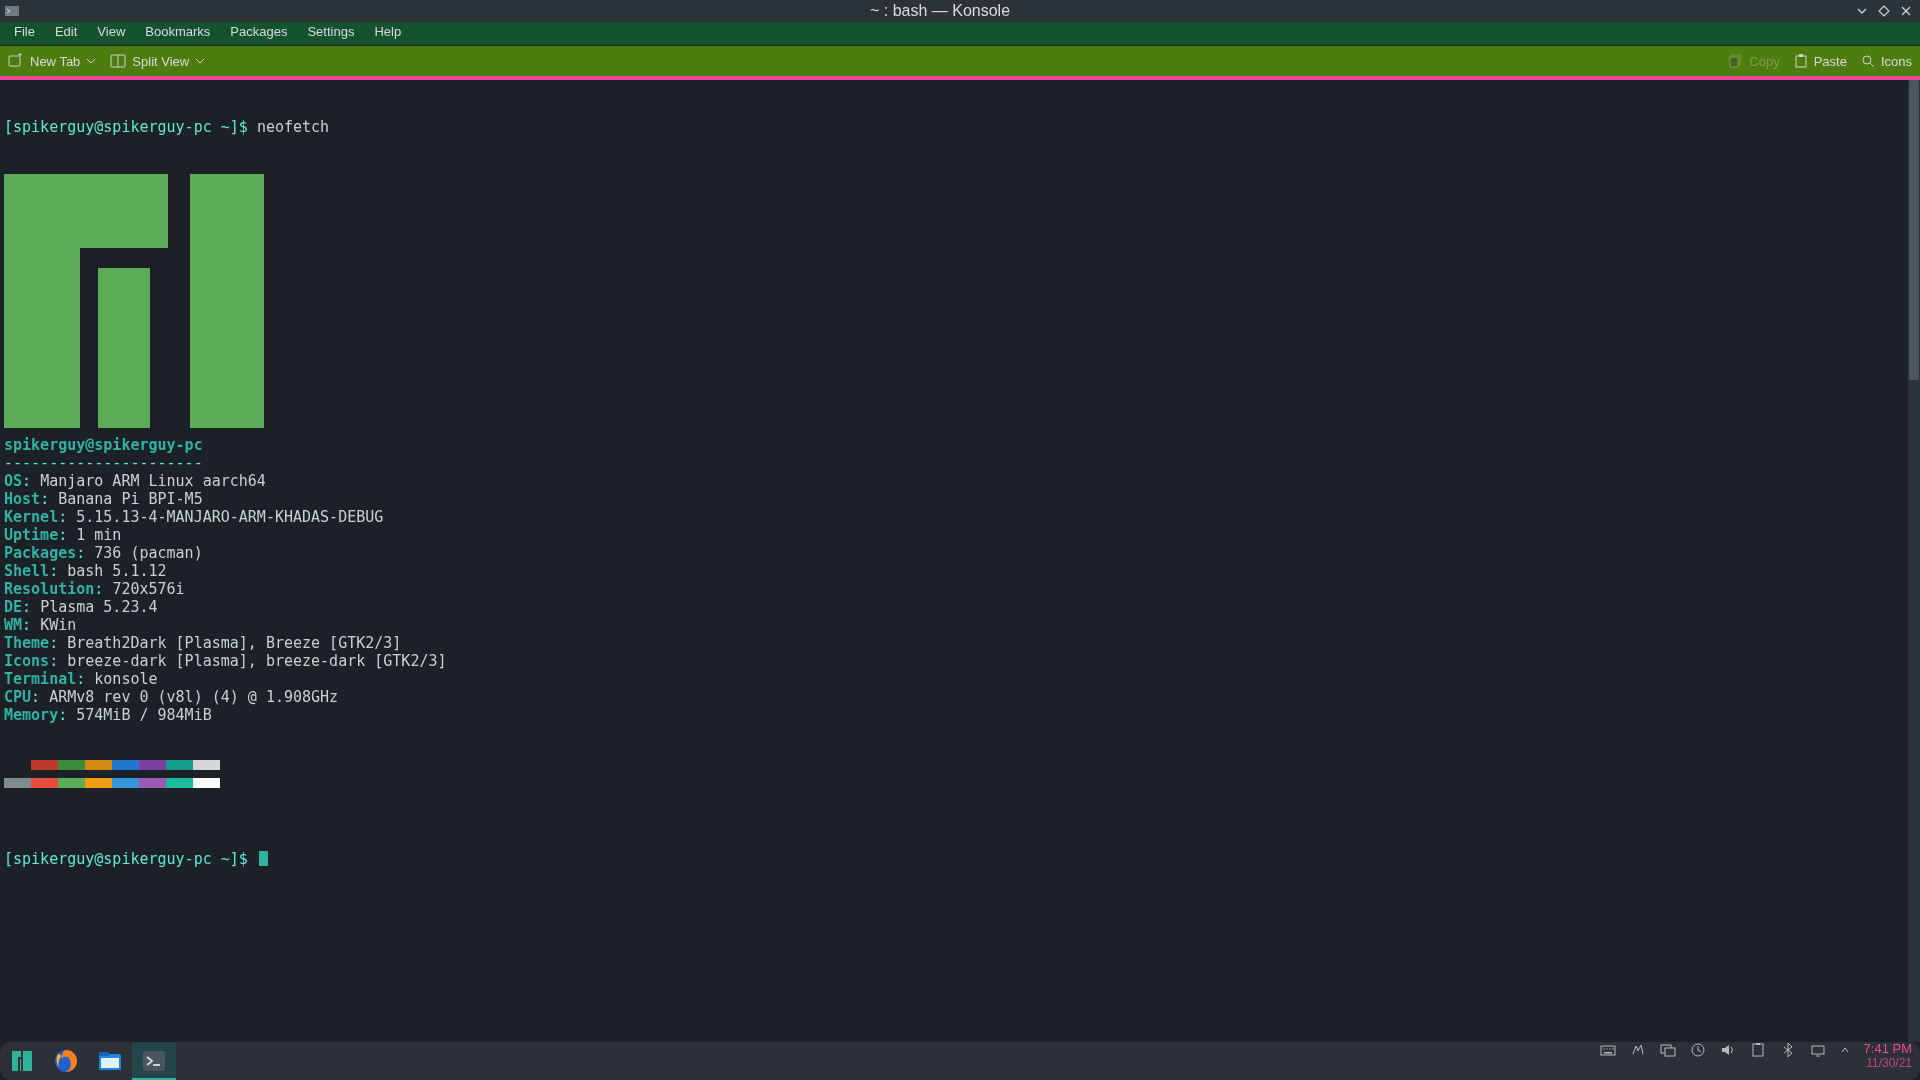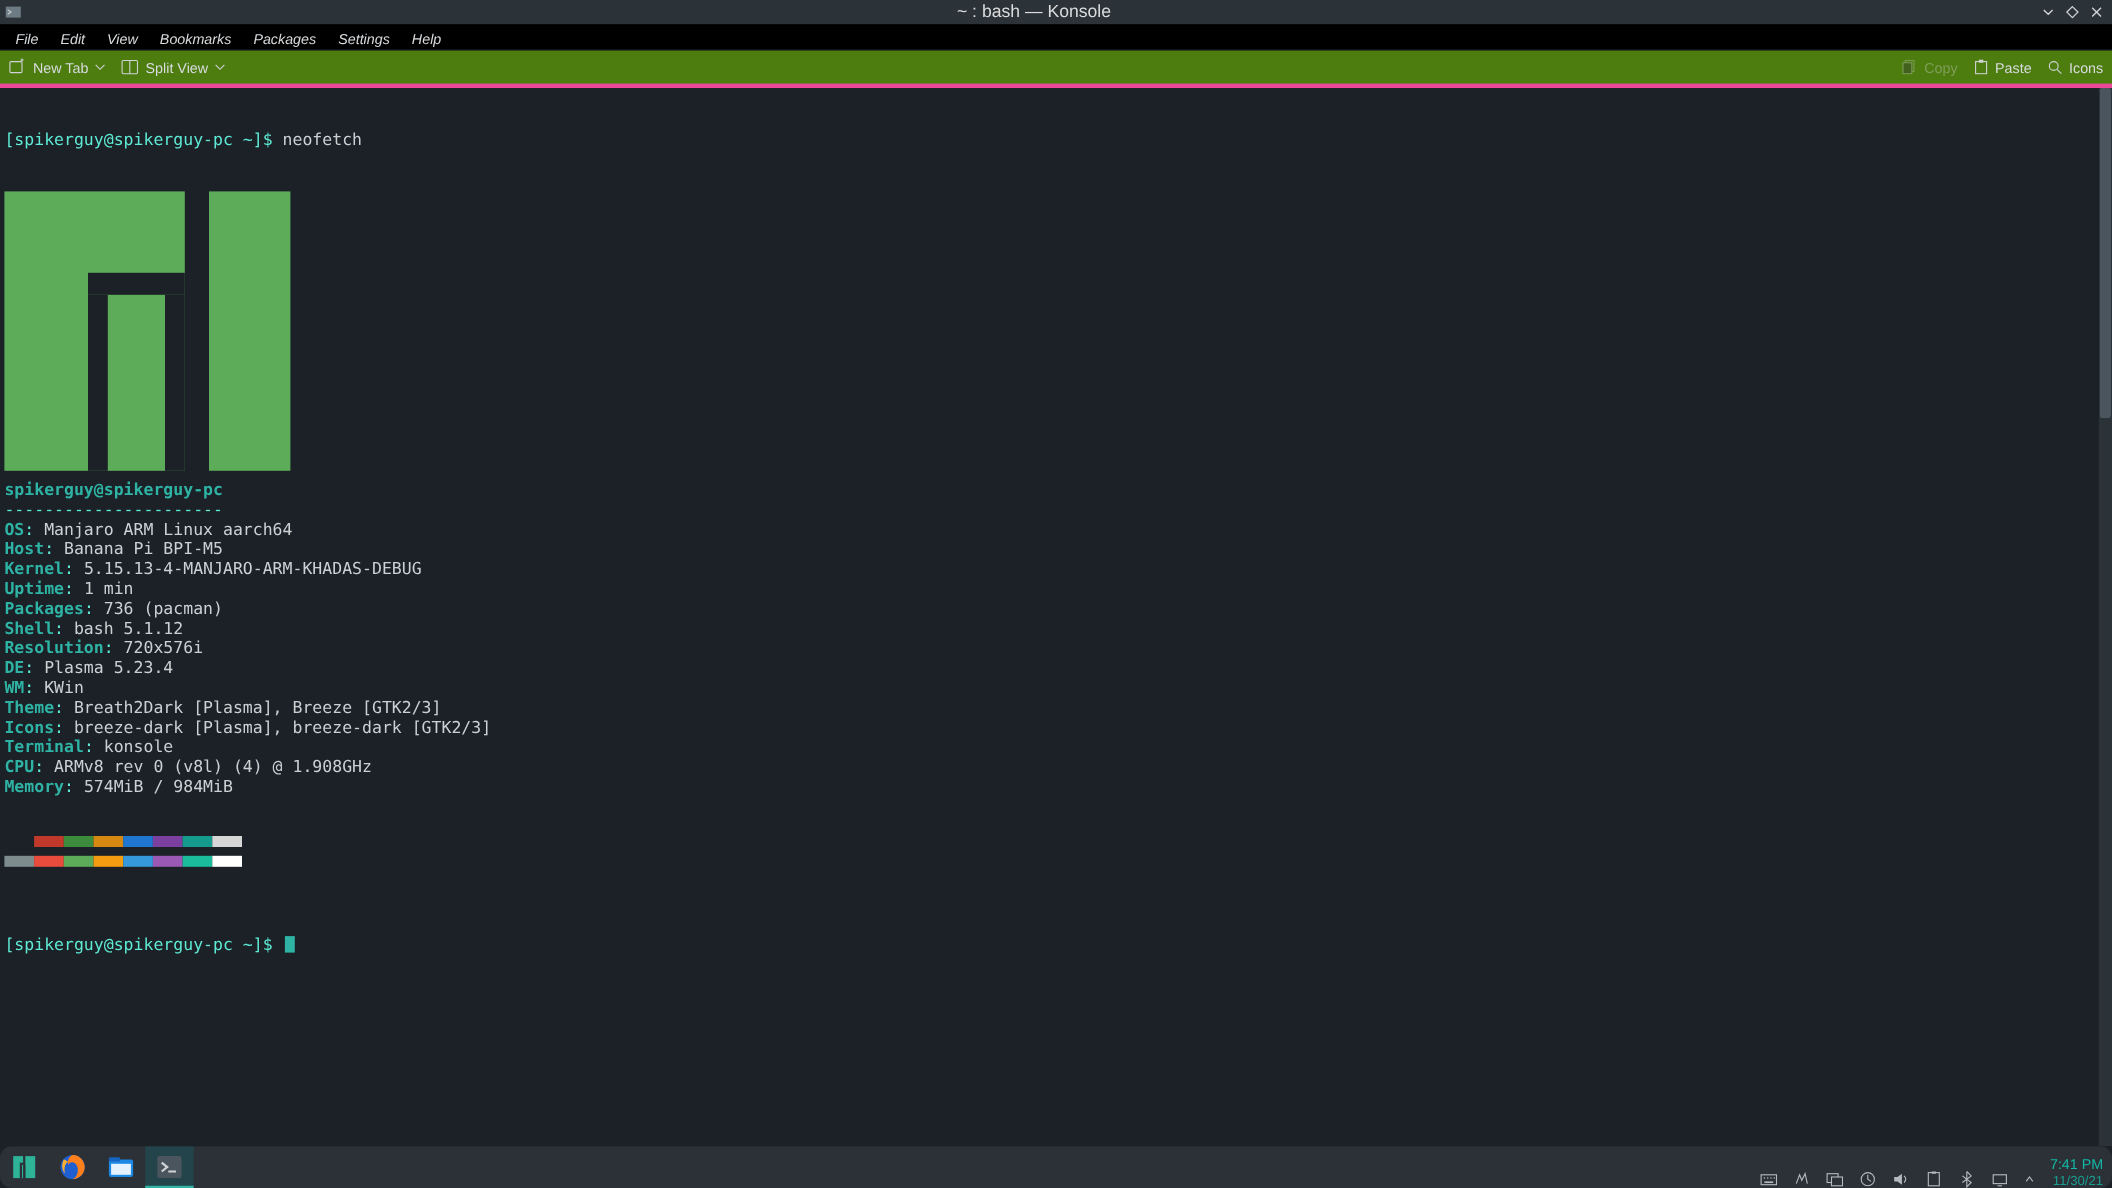--- a/index.html
+++ b/index.html
@@ -7,21 +7,21 @@
   body { background: #1b2126; color: #d0d0d0; display: flex; flex-direction: column; }
 
   
   .titlebar { height: 22px; background: #2b3238; display: flex; align-items: center; color: #dcdcdc; font-size: 16px; }
   .titlebar .title-left { width: 24px; display:flex; align-items:center; justify-content:center; }
   .titlebar .title-center { flex: 1; text-align: center; }
   .titlebar .window-controls { display: flex; gap: 10px; padding-right: 8px; color:#cfd3d6; }
   .titlebar .window-controls span { cursor: pointer; font-size:12px; }
 
   
-  .menubar { height: 24px; background: #000000; display: flex; align-items: flex-end; padding: 0 4px; font-size: 13px; color: #d8dbde; border-bottom:1px solid #232a30;font-style:italic; }
+  .menubar { height: 24px; background: #14532d; display: flex; align-items: flex-start; padding: 0 4px; font-size: 13px; color: #d8dbde; border-bottom:1px solid #232a30; }
   .menubar .menu-item { padding: 2px 10px; cursor: pointer; }
 
   
   .toolbar { height: 34px; background: #4d7c0f; display: flex; align-items: center; padding: 0 8px; font-size: 13px; color: #d8dbde; border-bottom: 4px solid #ec4899; }
   .toolbar .left-group, .toolbar .right-group { display: flex; align-items: center; gap: 14px; }
   .toolbar .spacer { flex: 1; }
   .toolbar .tool-btn { display: flex; align-items: center; gap: 6px; cursor: pointer; }
   .toolbar .disabled { opacity: 0.35; }
   .icon { display:inline-flex; align-items:center; justify-content:center; }
   svg { display:block; }
@@ -48,21 +48,21 @@
   .fetch-info div { height:18px; }
 
   .color-rows { margin-top:18px; }
   .color-row { display:flex; }
   .swatch { width:27px; height:10px; }
 
   .prompt-line { margin-top:36px; }
   .cursor { display:inline-block; width:9px; height:15px; background:#2eb3a5; vertical-align:-2px; margin-left:2px; }
 
   
-  .taskbar { height: 38px; background: #2b3137; display:flex; align-items:flex-end; color:#14b8a6;border-radius:11px; }
+  .taskbar { height: 38px; background: #2b3137; display:flex; align-items:flex-start; color:#ec4899;border-radius:11px; }
   .taskbar .task-icons { display:flex; align-items:center; height:100%; }
   .taskbar .app-icon { width:44px; height:38px; display:flex; align-items:center; justify-content:center; cursor:pointer; }
   .taskbar .app-icon.active { background:#23444a; box-shadow: inset 0 -2px 0 #2eb3a5; }
   .taskbar .spacer { flex:1; }
   .taskbar .tray { display:flex; align-items:center; gap:14px; padding-right:8px; font-size:12px; }
   .taskbar .tray .tray-icon { cursor:pointer; opacity:.85; display:flex; }
   .taskbar .clock { text-align:right; line-height:14px; font-size:13px; padding: 0 8px 0 6px; cursor:pointer; }
   .taskbar .clock .date { font-size:12px; opacity:.8; }
 </style>
 </head>

